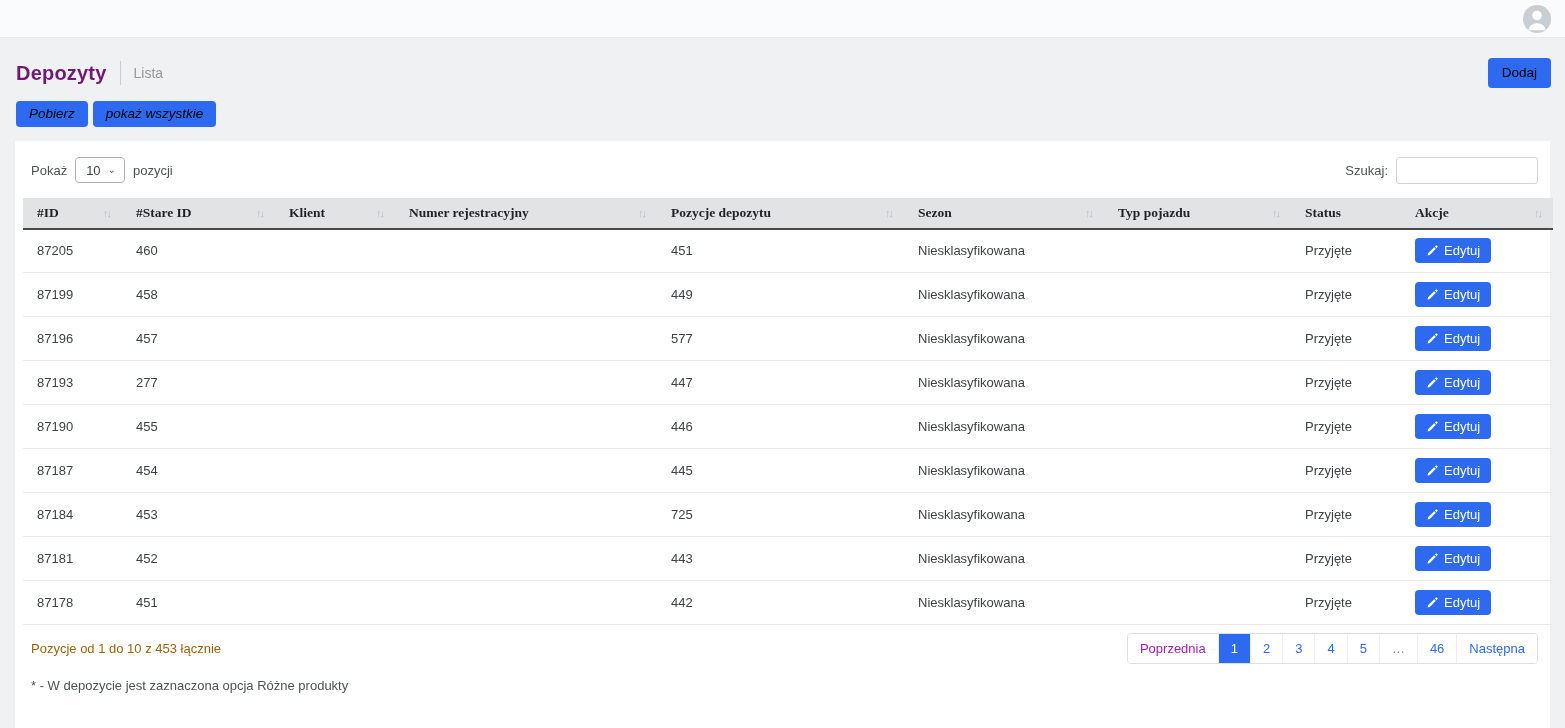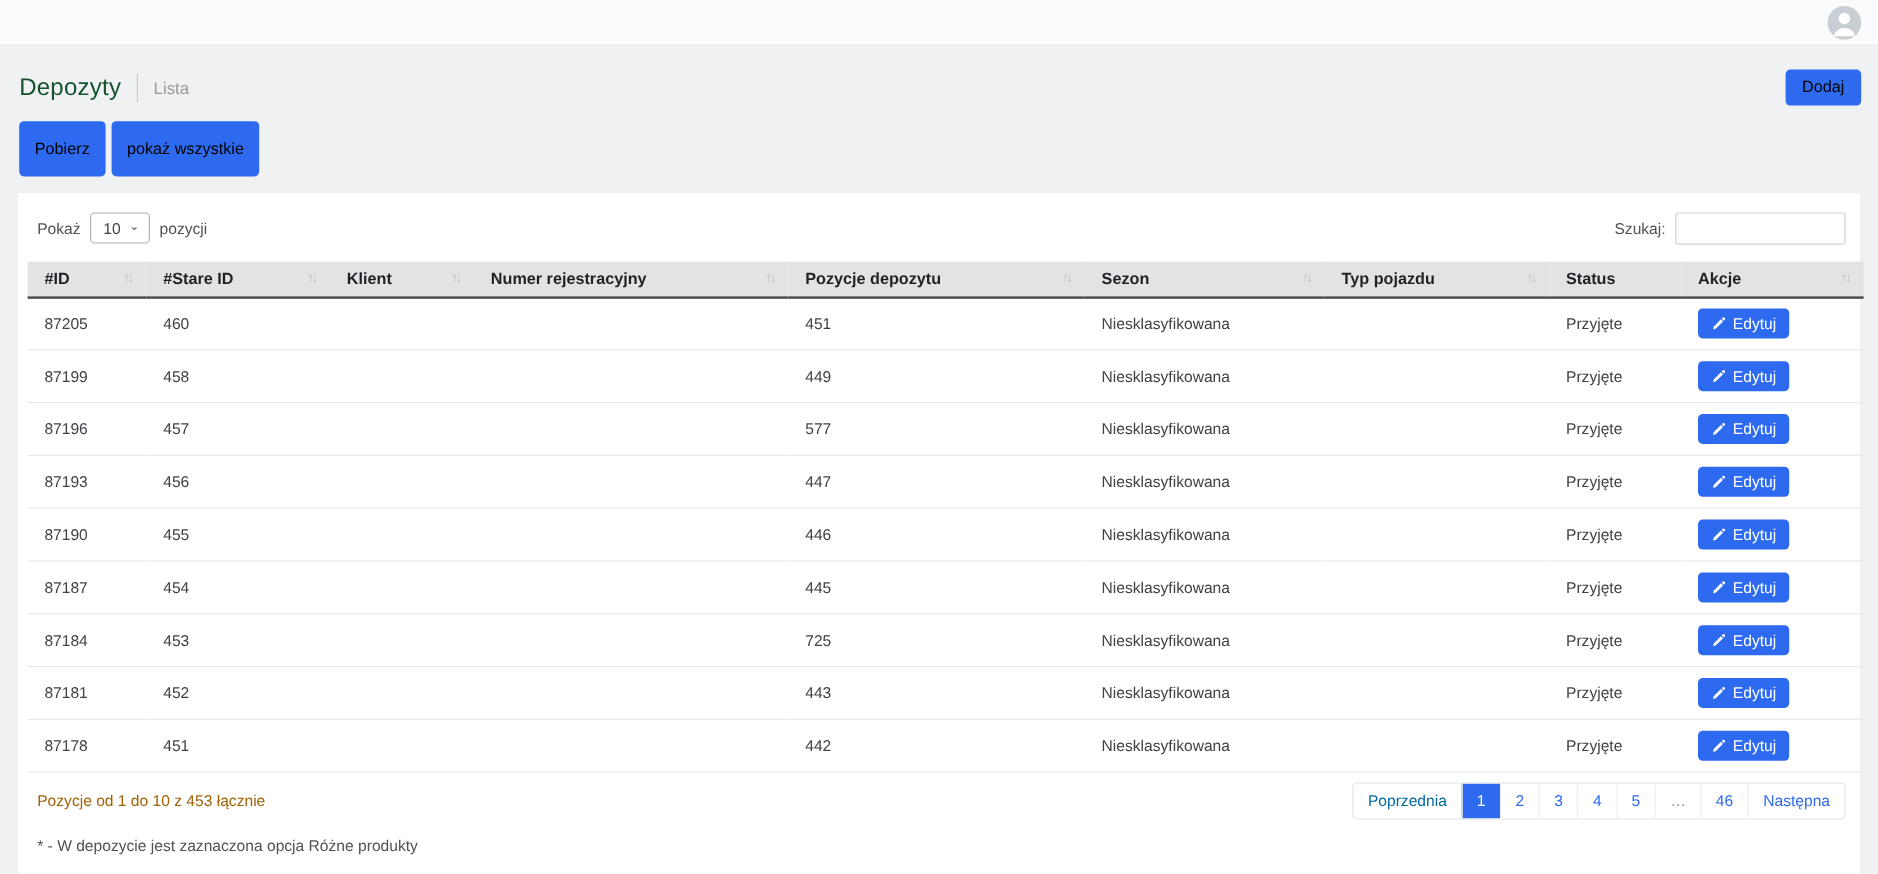--- a/index.html
+++ b/index.html
@@ -14,31 +14,31 @@
   .topbar {
     height: 38px; background: #fafbfc; border-bottom: 1px solid #e7e8ea;
     display: flex; align-items: center; justify-content: flex-end;
     padding: 0 13px;
   }
   .avatar { width: 30px; height: 30px; display: block; cursor: pointer; }
 
   
   .page-head { padding: 20px 14px 0 16px; }
   .title-row { display: flex; align-items: center; height: 30px; }
-  .page-title { font-size: 20px; font-weight: 400; color: #14532d; margin: 0; letter-spacing: .2px; }
+  .page-title { font-size: 20px; font-weight: 700; color: #701a75; margin: 0; letter-spacing: .2px; }
   .v-divider { width: 1px; height: 24px; background: #c9cbce; margin: 0 13px; }
   .breadcrumb { font-size: 14px; color: #96989b; }
   .btn {
     background: #2d6af0; color: #000000; border: none; border-radius: 4px;
     font-family: inherit; font-size: 13.5px; padding: 7px 13px; cursor: pointer;
     line-height: 1;
   }
   .add-btn { margin-left: auto; padding: 8px 14px; }
   .actions-row { margin-top: 13px; display: flex; gap: 5px; }
-  .actions-row .btn { padding: 16px 13px; }
+  .actions-row .btn { padding: 6px 13px; font-style: italic; }
 
   
   .card {
     background: #fff; margin: 14px 15px 0; padding: 16px 8px 20px;
     min-height: 600px;
   }
   .controls { display: flex; justify-content: space-between; align-items: center; padding: 0 4px 0 8px; margin-bottom: 14px; }
   .controls .grp { display: flex; align-items: center; gap: 8px; font-size: 13px; color: #4e5256; }
   .select-box {
     position: relative; display: inline-flex; align-items: center; gap: 7px;
@@ -49,21 +49,21 @@
   .search-input {
     width: 142px; height: 27px; border: 1px solid #cfd2d6; border-radius: 3px;
     font-family: inherit; font-size: 13px; padding: 0 8px; outline: none; background: #fff;
   }
 
   
   table { width: 100%; border-collapse: collapse; table-layout: fixed; border-bottom: 1px solid #a6a9ad; }
   thead th {
     background: #e2e3e5; border-bottom: 2px solid #46494d;
     font-size: 13.5px; font-weight: bold; color: #1f2226;
-    text-align: left; padding: 7px 10px 7px 14px; cursor: pointer;
+    text-align: left; padding: 7px 10px 7px 14px; cursor: pointer; font-family: Liberation Serif, serif;
   }
   .th-inner { display: flex; align-items: center; justify-content: space-between; }
   .sort { color: #bcc0c4; font-size: 11px; letter-spacing: -2px; padding-right: 2px; font-weight: normal; }
   tbody td {
     height: 44px; padding: 0 10px 0 14px; font-size: 13px; color: #3f4246;
     border-bottom: 1px solid #e9eaec; overflow: hidden; white-space: nowrap;
   }
   .edit-btn {
     display: inline-flex; align-items: center; gap: 6px;
     background: #2d6af0; color: #fff; border: none; border-radius: 4px;
@@ -72,21 +72,21 @@
 
   
   .table-footer { display: flex; justify-content: space-between; align-items: center; margin-top: 8px; padding: 0 4px 0 8px; }
   .info { font-size: 13px; color: #a16207; }
   .pagination { display: flex; border: 1px solid #dde0e3; border-radius: 4px; overflow: hidden; background: #fff; }
   .page-item {
     font-size: 13px; padding: 7px 12px; color: #2d6af0; cursor: pointer;
     border-left: 1px solid #eceef0; user-select: none; background: #fff;
   }
   .page-item:first-child { border-left: none; }
-  .page-item.prev { color: #0369a1; }
+  .page-item.prev { color: #a21caf; }
   .page-item.ellipsis { color: #8b8e92; cursor: default; }
   .page-item.active { background: #2d6af0; color: #fff; }
   .note { margin-top: 14px; padding-left: 8px; font-size: 13px; color: #4e5256; }
 </style>
 </head>
 <body>
 
 <nav class="topbar">
   <span class="avatar">
     <svg viewBox="0 0 32 32" width="30" height="30" aria-hidden="true">
@@ -244,21 +244,21 @@
           <td>Przyjęte</td>
           <td><button class="edit-btn">
               <svg width="12" height="12" viewBox="0 0 16 16" fill="#ffffff">
                 <path d="M12.85 .85a1.2 1.2 0 0 1 1.7 0l.6 .6a1.2 1.2 0 0 1 0 1.7l-1.15 1.15-2.3-2.3zM10.85 2.85l2.3 2.3-8.1 8.1-2.95 .65 .65-2.95z"></path>
               </svg>
               <span>Edytuj</span>
             </button></td>
         </tr>
         <tr>
           <td>87193</td>
-          <td>456</td>
+          <td>277</td>
           <td></td>
           <td></td>
           <td>447</td>
           <td>Niesklasyfikowana</td>
           <td></td>
           <td>Przyjęte</td>
           <td><button class="edit-btn">
               <svg width="12" height="12" viewBox="0 0 16 16" fill="#ffffff">
                 <path d="M12.85 .85a1.2 1.2 0 0 1 1.7 0l.6 .6a1.2 1.2 0 0 1 0 1.7l-1.15 1.15-2.3-2.3zM10.85 2.85l2.3 2.3-8.1 8.1-2.95 .65 .65-2.95z"></path>
               </svg>

